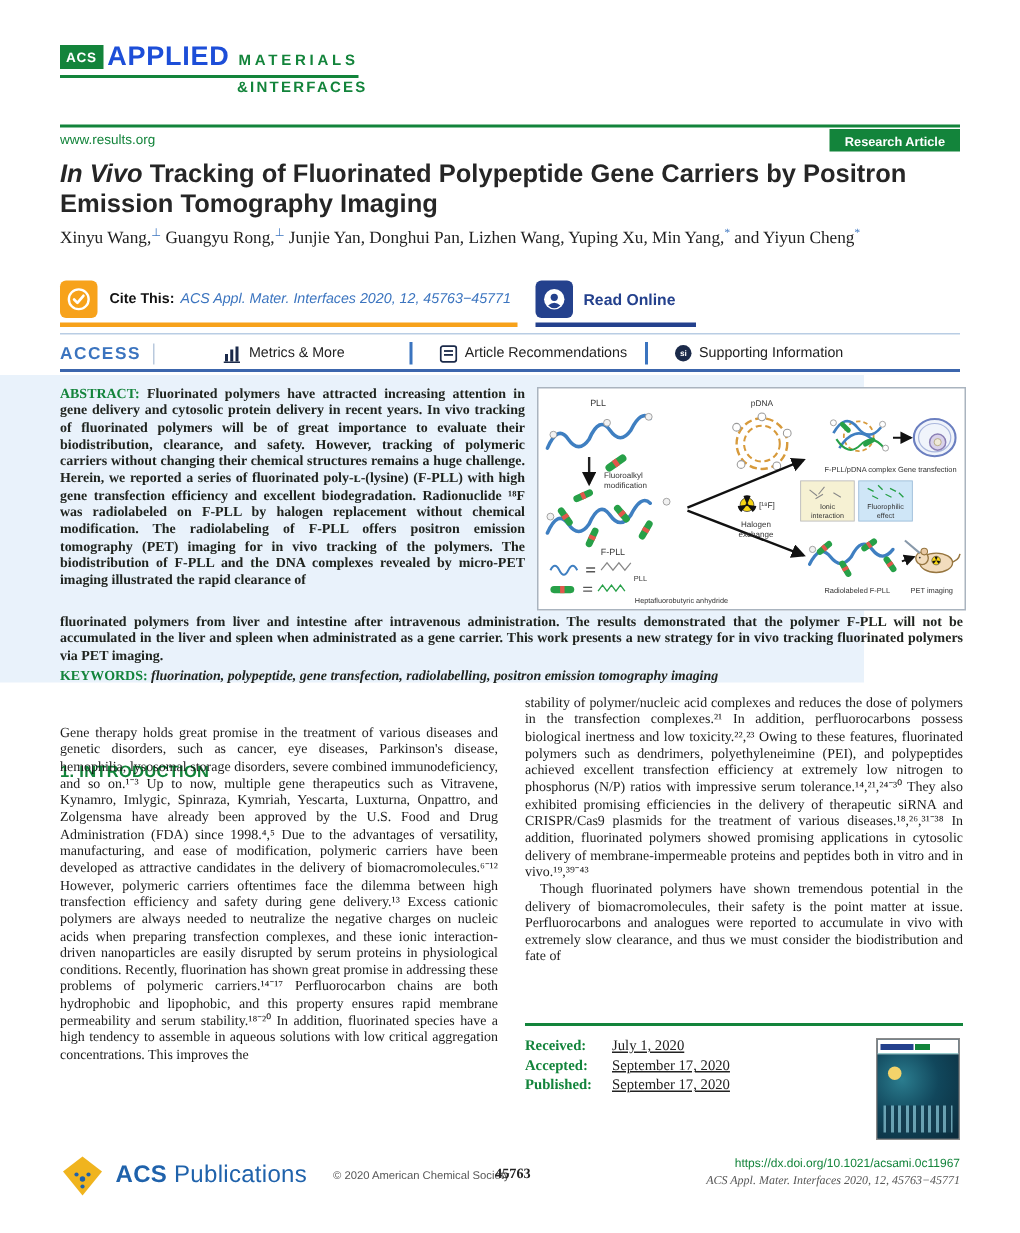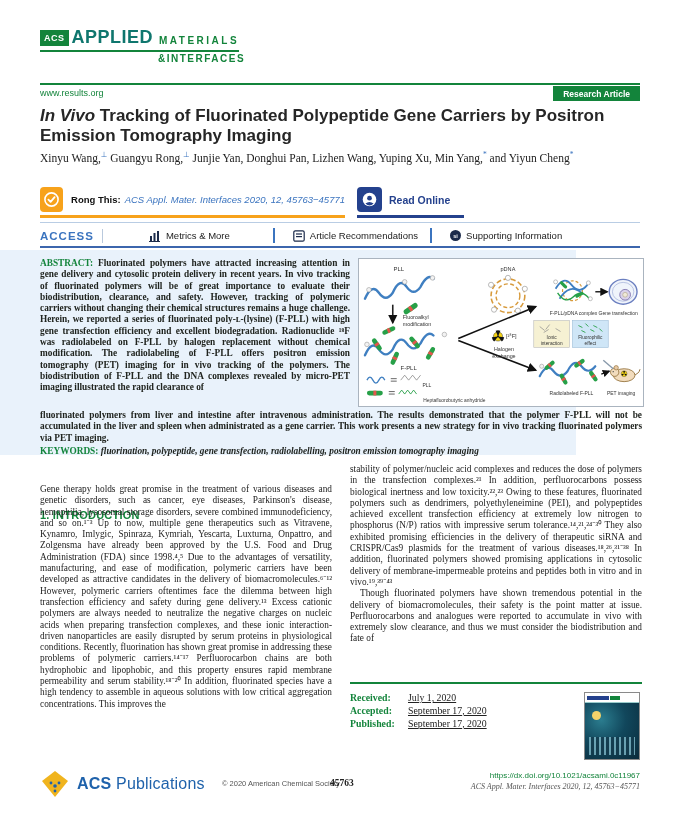--- a/index.html
+++ b/index.html
@@ -1,21 +1,21 @@
 <!DOCTYPE html>
 <html><head>
 <meta charset="utf-8">
 <style>
   html,body{margin:0;padding:0;background:#fff;}
   body{width:680px;height:822px;position:relative;font-family:"Liberation Serif",serif;color:#1c1c1c;overflow:hidden;}
   .abs{position:absolute;}
   
   .logo-row{display:flex;align-items:center;border-bottom:2px solid #13843b;padding-bottom:2px;width:max-content;}
   .acs-box{background:#13843b;color:#fff;font:bold 9px "Liberation Sans",sans-serif;padding:3px 4px;letter-spacing:.5px;margin-right:3px;}
-  .applied{font:bold 18px "Liberation Sans",sans-serif;color:#0f766e;letter-spacing:.5px;}
+  .applied{font:bold 18px "Liberation Sans",sans-serif;color:#1d4ed8;letter-spacing:.5px;}
   .materials{font:bold 10px "Liberation Sans",sans-serif;color:#13843b;letter-spacing:2.5px;margin-left:6px;padding-top:6px;}
   .interfaces{font:bold 10px "Liberation Sans",sans-serif;color:#13843b;letter-spacing:1.5px;margin-left:118px;display:block;margin-top:1px;}
   .rule-green{left:40px;right:40px;top:83px;border-top:2px solid #13843b;}
   .site{left:40px;top:88px;font:9px "Liberation Sans",sans-serif;color:#13843b;}
   .badge{right:40px;top:86px;background:#13843b;color:#fff;font:bold 8.5px "Liberation Sans",sans-serif;padding:2.5px 10px;}
   
   .title{left:40px;top:106px;width:600px;font:bold 17px "Liberation Sans",sans-serif;color:#262626;line-height:1.2;}
   .title .it{font-style:italic;}
   .authors{left:40px;top:150px;width:600px;font:11.5px "Liberation Serif",serif;color:#222;line-height:1.3;}
   .authors sup{color:#3b74bf;font-size:7.5px;}
@@ -97,21 +97,21 @@
 <div class="abs authors"><span>Xinyu Wang,</span><sup>⊥</sup><span> Guangyu Rong,</span><sup>⊥</sup><span> Junjie Yan, Donghui Pan, Lizhen Wang, Yuping Xu, Min Yang,</span><sup>*</sup><span> and Yiyun Cheng</span><sup>*</sup></div>
 
 <div class="abs citebar">
   <div class="cite-group">
     <span class="cite-ico">
       <svg width="17" height="17" viewBox="0 0 17 17">
           <circle cx="8.5" cy="8.5" r="6.6" fill="none" stroke="#fff" stroke-width="1.6"></circle>
           <polyline points="5.4,8.7 7.6,10.9 11.6,6.2" fill="none" stroke="#fff" stroke-width="1.8" stroke-linecap="round" stroke-linejoin="round"></polyline>
         </svg>
     </span>
-    <span class="cite-lbl">Rong This:</span>
+    <span class="cite-lbl">Cite This:</span>
     <span class="cite-ref">ACS Appl. Mater. Interfaces 2020, 12, 45763−45771</span>
   </div>
   <div class="read-group">
     <span class="read-ico">
       <svg width="17" height="17" viewBox="0 0 17 17">
           <circle cx="8.5" cy="8.5" r="6.8" fill="#fff"></circle>
           <circle cx="8.5" cy="7.2" r="2.4" fill="#24418d"></circle>
           <path d="M4.4,12.6 q4.1,-3.4 8.2,0 q-4.1,3.8 -8.2,0 z" fill="#24418d"></path>
         </svg>
     </span>

